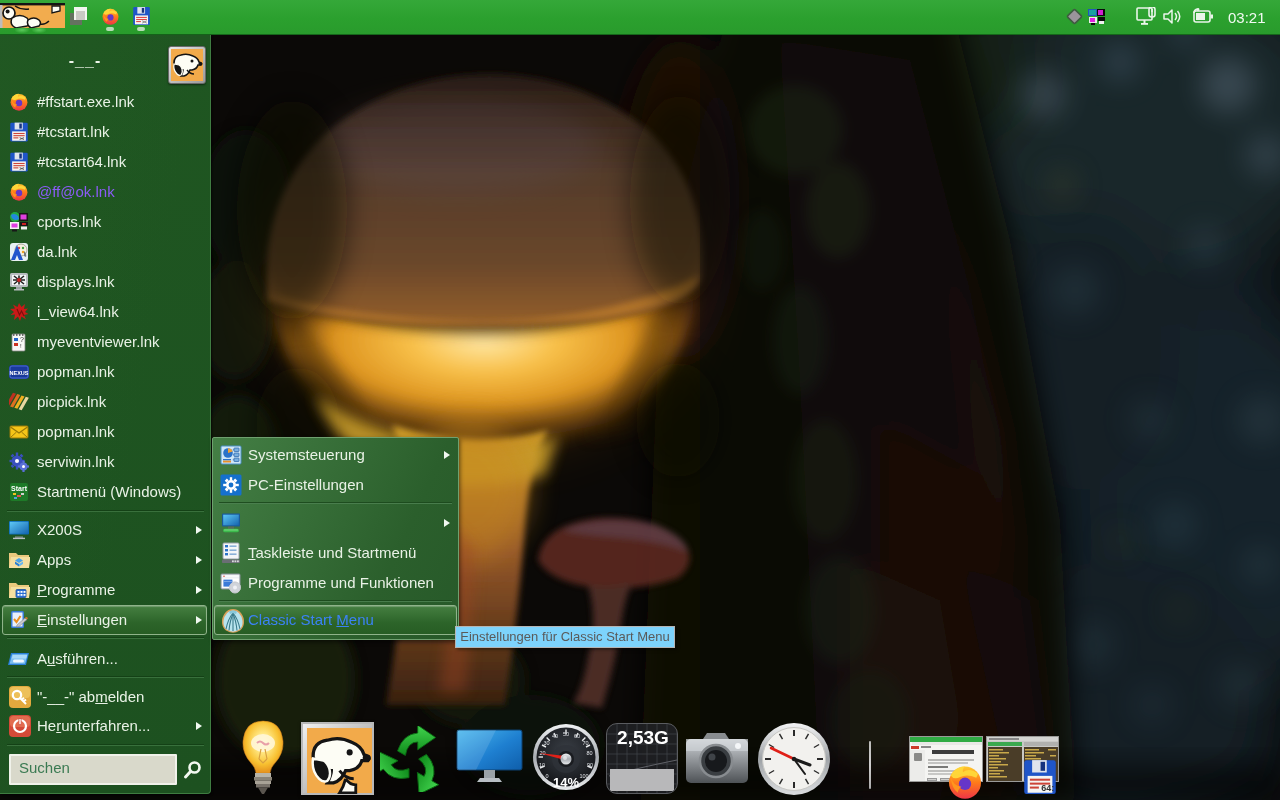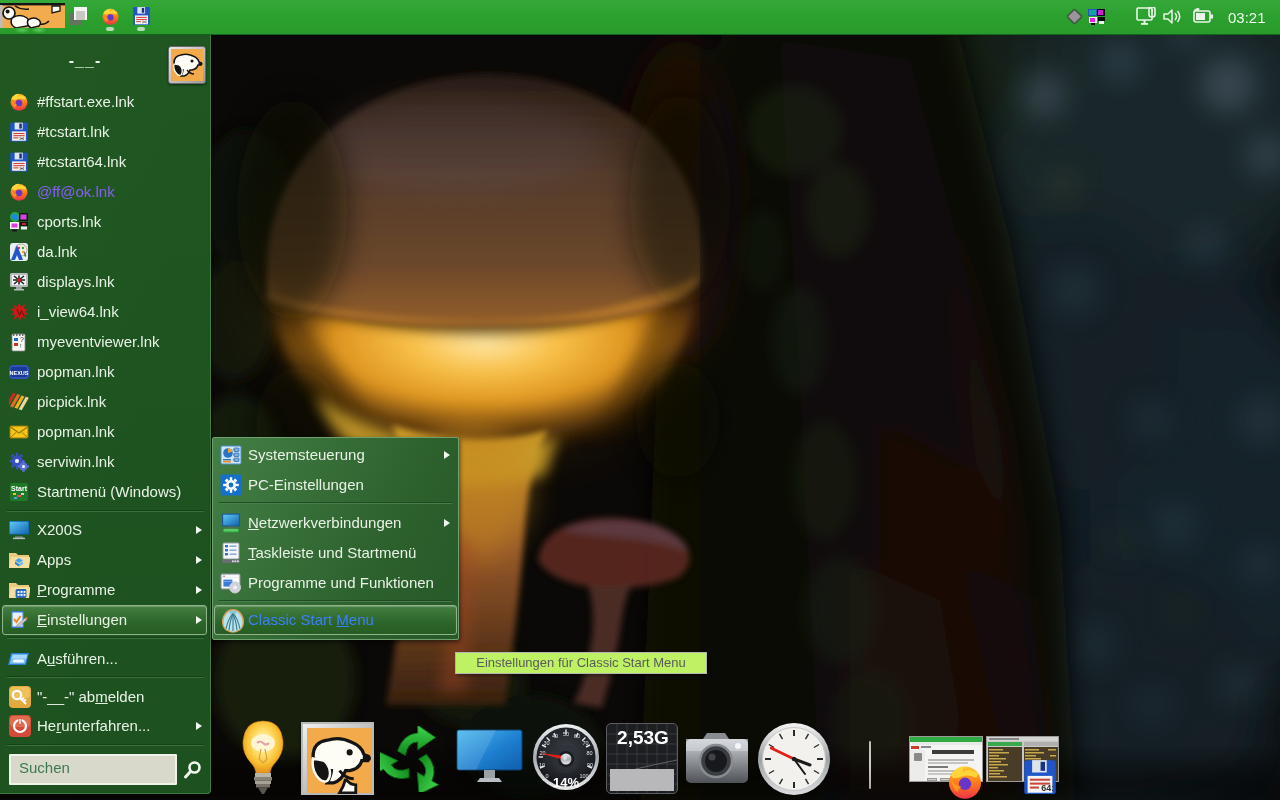--- a/index.html
+++ b/index.html
@@ -494,21 +494,20 @@
     </svg>
     <div class="abs" style="left:248px;top:470px;height:30px;line-height:30px;color:#e9f2e6;font-size:15px;white-space:nowrap">PC-Einstellungen</div>
 <div class="abs" style="left:219px;top:502px;width:233px;height:0;border-top:1px solid #1c4a1d;border-bottom:1px solid #4c8050;opacity:0.9"></div>
 <svg class="abs" style="left:220px;top:512px" width="22" height="22" viewBox="0 0 22 22">
       <rect x="2" y="1.5" width="18" height="13" rx="1" fill="#1a5a9a"></rect>
       <rect x="3.2" y="2.7" width="15.6" height="10.6" fill="url(#scrg)"></rect>
       <rect x="8" y="14.5" width="6" height="2.5" fill="#5a6a5a"></rect>
       <rect x="3" y="16.8" width="16" height="3.4" rx="1.7" fill="#3cba4c"></rect>
       <rect x="4" y="17.6" width="14" height="1" rx="0.5" fill="#8ae090" opacity="0.8"></rect>
     </svg>
-    <div class="abs" style="left:248px;top:508px;height:30px;line-height:30px;color:#e9f2e6;font-size:15px;white-space:nowrap"><u>N</u>etzwerkverbindungen</div>
     <div class="abs" style="left:444px;top:519px;width:0;height:0;border-left:6px solid #f0f8f0;border-top:4.5px solid transparent;border-bottom:4.5px solid transparent"></div>
 <svg class="abs" style="left:220px;top:542px" width="22" height="22" viewBox="0 0 22 22">
       <rect x="3" y="1" width="16" height="16" rx="1" fill="#f4f6f8" stroke="#9aa2aa" stroke-width="1"></rect>
       <rect x="5" y="3" width="3" height="2.4" fill="#2a72c8"></rect>
       <rect x="9.5" y="3.4" width="7" height="1.6" fill="#8ab0d8"></rect>
       <rect x="5" y="7" width="3" height="2.4" fill="#2a72c8"></rect>
       <rect x="9.5" y="7.4" width="7" height="1.6" fill="#8ab0d8"></rect>
       <rect x="5" y="11" width="3" height="2.4" fill="#2a72c8"></rect>
       <rect x="9.5" y="11.4" width="7" height="1.6" fill="#8ab0d8"></rect>
       <rect x="2" y="17.5" width="18" height="3.5" rx="0.8" fill="#6a6e74"></rect>
@@ -537,21 +536,21 @@
       <g stroke="#3a7a8a" stroke-width="1.1" fill="none">
         <path d="M13,5 L13,24"></path>
         <path d="M13,6 Q8,12 6,22"></path>
         <path d="M13,6 Q18,12 20,22"></path>
         <path d="M13,7 Q10,13 9,23.5"></path>
         <path d="M13,7 Q16,13 17,23.5"></path>
       </g>
       <path d="M9,4.5 Q13,2.5 17,4.5 L16,7 Q13,5.5 10,7 Z" fill="#88c8da"></path>
     </svg>
     <div class="abs" style="left:248px;top:605px;height:30px;line-height:30px;color:#3b82f6;font-size:15px;white-space:nowrap">Classic Start <u>M</u>enu</div>
-<div class="abs" style="left:455px;top:652px;width:252px;height:22px;background:#bef264;border:1px solid #b4b4b4;box-shadow:2px 2px 3px rgba(0,0,0,0.35);color:#5a5a5a;font-size:13px;line-height:20px;text-align:center;white-space:nowrap">Einstellungen für Classic Start Menu</div>
+<div class="abs" style="left:455px;top:626px;width:220px;height:22px;background:#7dd3fc;border:1px solid #b4b4b4;box-shadow:2px 2px 3px rgba(0,0,0,0.35);color:#5a5a5a;font-size:13px;line-height:20px;text-align:center;white-space:nowrap">Einstellungen für Classic Start Menu</div>
 
 <svg class="abs" style="left:237px;top:719px" width="52" height="78" viewBox="0 0 52 78">
 <defs>
         <radialGradient id="bulbg" cx="50%" cy="42%" r="55%">
           <stop offset="0%" stop-color="#fffbe8"></stop>
           <stop offset="35%" stop-color="#ffe680"></stop>
           <stop offset="75%" stop-color="#f8c030"></stop>
           <stop offset="100%" stop-color="#e89820"></stop>
         </radialGradient>
       </defs>
@@ -645,21 +644,21 @@
 <text x="15" y="55">0</text>
         <text x="52" y="55">100</text>
 </g>
 <circle cx="34" cy="36" r="14" fill="#2e3238" opacity="0.8"></circle>
       <circle cx="34" cy="36" r="8" fill="#1a1c20"></circle>
 <path d="M7,30 L38,38.5 L38,33.5 Z" fill="#e02018"></path>
 <circle cx="34" cy="36" r="5.5" fill="url(#grimg)"></circle>
       <circle cx="33" cy="35" r="2" fill="#ffffff" opacity="0.55"></circle>
 <text x="34" y="64" font-size="13" font-weight="bold" fill="#fff" text-anchor="middle" font-family="Liberation Sans">14%</text>
 </svg>
-<div class="abs" style="left:606px;top:723px;width:72px;height:71px;background:rgba(32,33,36,0.92);border:1px solid #5a5c60;border-radius:5px;overflow:hidden">
+<div class="abs" style="left:606px;top:723px;width:72px;height:71px;background:rgba(32,33,36,0.92);border:1px solid #5a5c60;border-radius:11px;overflow:hidden">
 <svg class="abs" style="left:0;top:0" width="72" height="71" viewBox="0 0 72 71">
 <g stroke="#44464a" stroke-width="0.7">
 <path d="M0,10 L72,10 M0,20 L72,20 M0,30 L72,30 M0,40 L72,40 M0,50 L72,50 M0,60 L72,60"></path>
 <path d="M10,0 L10,71 M20,0 L20,71 M30,0 L30,71 M40,0 L40,71 M50,0 L50,71 M60,0 L60,71 M70,0 L70,71"></path>
 </g>
 <path d="M2,52 Q30,44 70,36" stroke="#606268" stroke-width="1" fill="none"></path>
 <rect x="3" y="45" width="64" height="22" fill="#b8b8ba"></rect>
 <text x="36" y="20" font-size="19" font-weight="bold" fill="#fff" text-anchor="middle" font-family="Liberation Sans">2,53G</text>
 </svg>
 </div>

